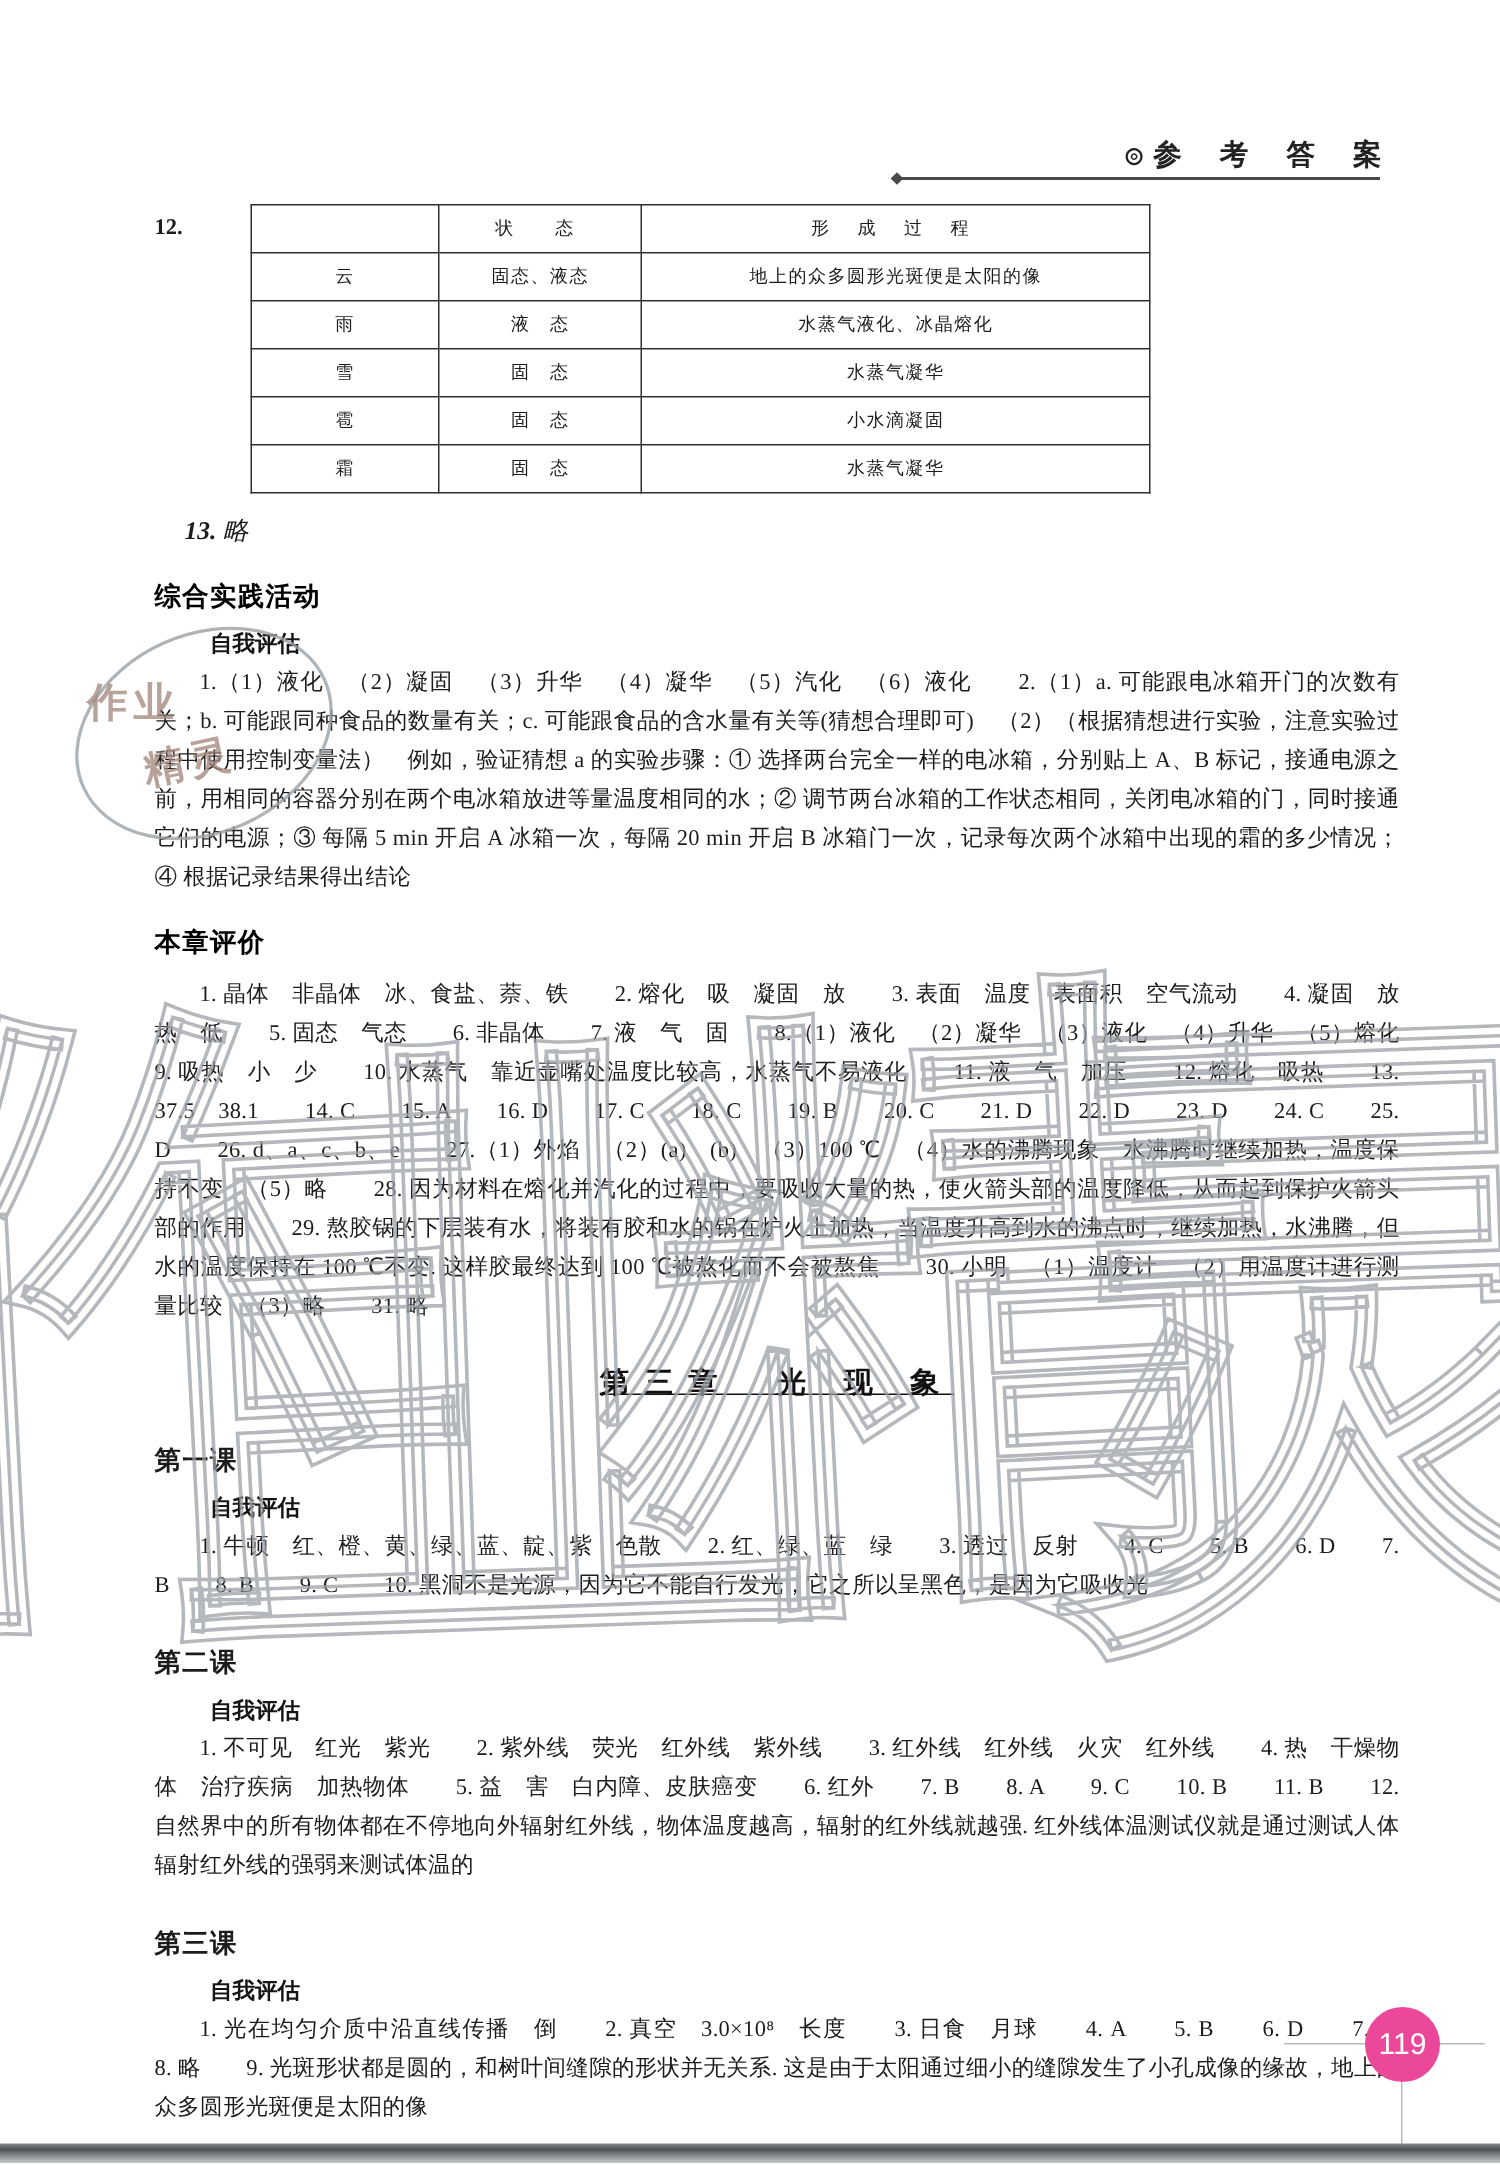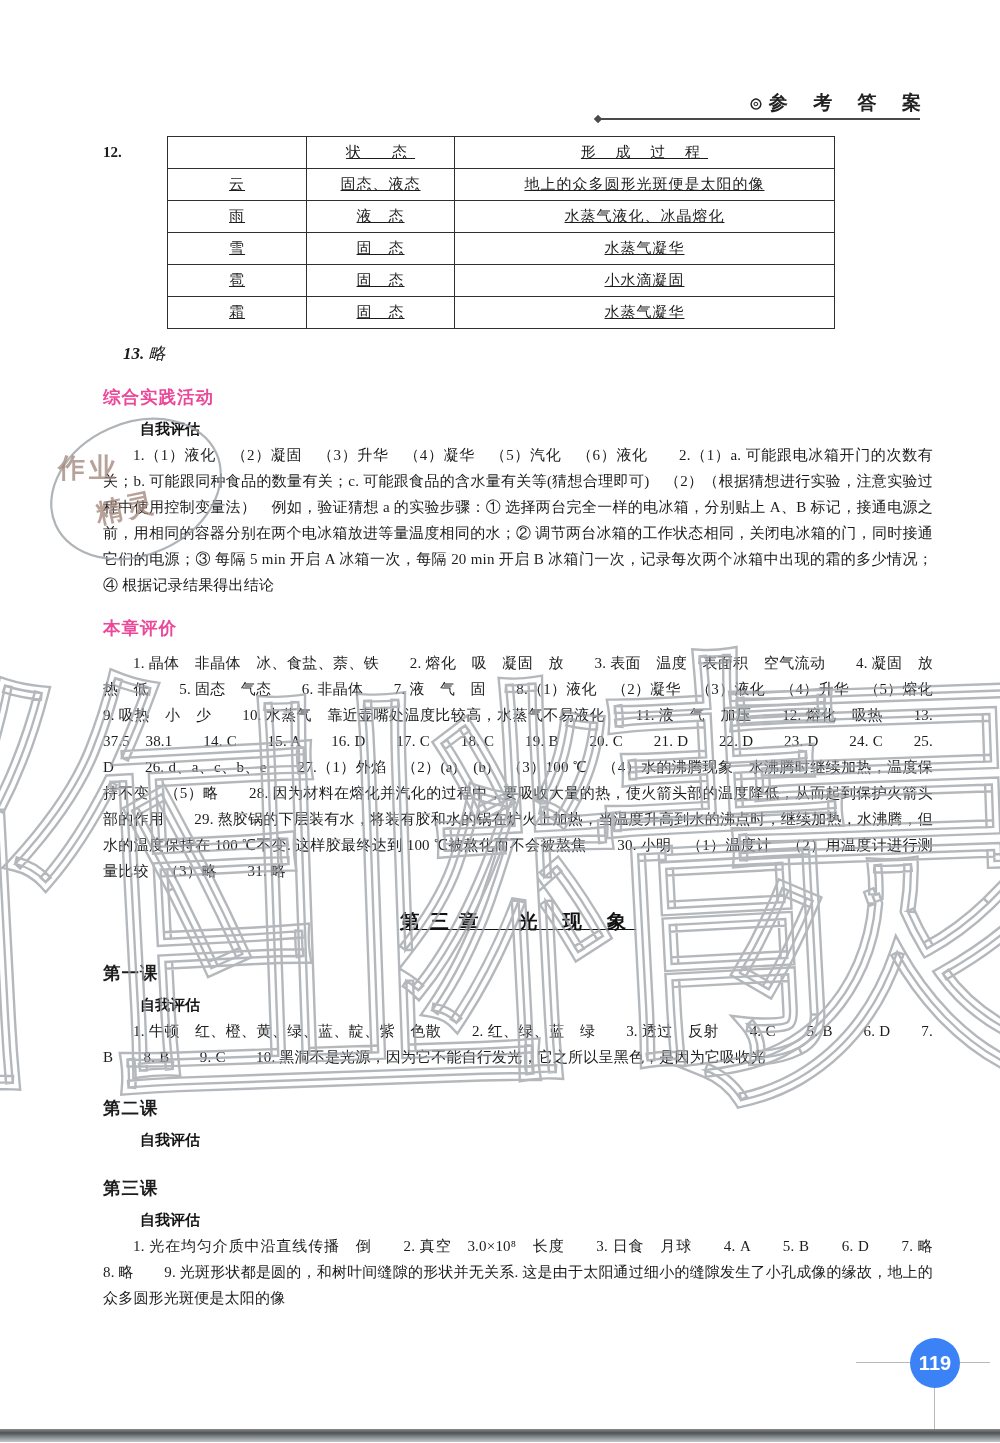--- a/index.html
+++ b/index.html
@@ -24,38 +24,37 @@
     position:absolute; left:-3px; top:-2px; width:6px; height:6px;
     background:#4a4a4a; transform:rotate(45deg);
   }
   
   .content{ position:absolute; left:103px; top:136px; width:830px; }
 
   .q12{ display:flex; align-items:flex-start; }
   .q12-label{ font-weight:bold; font-size:15px; width:36px; padding-top:8px; flex:0 0 auto; }
   .q12 .gap{ flex:0 0 28px; }
   table.ans{
-    border-collapse:collapse; width:668px; flex:0 0 auto;
-    font-size:15px;
-    text-decoration:underline;
+    border-collapse:collapse; width:600px; flex:0 0 auto;
+    font-size:12px;
   }
   table.ans td,table.ans th{
     border:1.6px solid #2f2f2f; text-align:center; font-weight:normal;
     padding:4px 4px; height:23px; letter-spacing:1px;
   }
   table.ans .c1{ width:150px; }
   table.ans .c2{ width:155px; }
   table.ans .c3{ width:430px; }
   table.ans th{ letter-spacing:8px; }
 
   .item13{ margin:13px 0 0 20px; font-size:17px;font-style:italic; }
   .item13 b{ font-weight:bold; }
 
   h2.sec{
-    margin:20px 0 0 0; font-size:17.5px; font-weight:bold; color:#ec4899;
+    margin:20px 0 0 0; font-size:17.5px; font-weight:bold; color:#000000;
     letter-spacing:1px;
   }
   .selfeval{
     margin:11px 0 2px 37px; font-size:15px; font-weight:bold; color:#151515;
   }
   p.body{
     margin:3px 0 0 0; font-size:15px; line-height:26px;
     text-align:justify; text-indent:2em; color:#1c1c1c;
     letter-spacing:0.2px;
     font-family:Liberation Serif, serif;
@@ -64,22 +63,22 @@
     margin:24px 0 0 0; text-align:center; font-size:19.5px; font-weight:bold;
     letter-spacing:10px; color:#111;text-decoration:underline;
   }
   h2.lesson{ margin:26px 0 0 0; font-size:17.5px; font-weight:bold; letter-spacing:1px; }
 
   
   .pg-line{ position:absolute; left:856px; top:1362px; width:134px; height:1px; background:#b9b9b9; }
   .pg-vline{ position:absolute; left:934px; top:1386px; width:1px; height:45px; background:#b9b9b9; }
   .pg-circle{
     position:absolute; left:910px; top:1338px; width:50px; height:50px;
-    border-radius:50%; background:#3b82f6;
-    color:#ffffff; font-weight:bold; font-size:20px;
+    border-radius:50%; background:#ec4899;
+    color:#ffffff; font-weight:normal; font-size:20px;
     display:flex; align-items:center; justify-content:center;
     font-family:"Liberation Sans", sans-serif;
   }
   .bottom-bar{
     position:absolute; left:0; top:1429px; width:1000px; height:13px;
     background:linear-gradient(to bottom,#8a8a8a 0%,#4f5356 30%,#9aa0a4 75%,#c2c7ca 100%);
   }
   
   .wm-big{ position:absolute; left:0; top:0; width:1000px; height:1443px; pointer-events:none; z-index:6; }
   .wm-stamp{ position:absolute; left:40px; top:405px; width:200px; height:170px; pointer-events:none; z-index:6; }
@@ -145,20 +144,21 @@
     <p class="body" style="margin-top:10px;">1. 晶体　非晶体　冰、食盐、萘、铁　　2. 熔化　吸　凝固　放　　3. 表面　温度　表面积　空气流动　　4. 凝固　放热　低　　5. 固态　气态　　6. 非晶体　　7. 液　气　固　　8.（1）液化　（2）凝华　（3）液化　（4）升华　（5）熔化　　9. 吸热　小　少　　10. 水蒸气　靠近壶嘴处温度比较高，水蒸气不易液化　　11. 液　气　加压　　12. 熔化　吸热　　13. 37.5　38.1　　14. C　　15. A　　16. D　　17. C　　18. C　　19. B　　20. C　　21. D　　22. D　　23. D　　24. C　　25. D　　26. d、a、c、b、e　　27.（1）外焰　（2）(a)　(b)　（3）100 ℃　（4）水的沸腾现象　水沸腾时继续加热，温度保持不变　（5）略　　28. 因为材料在熔化并汽化的过程中，要吸收大量的热，使火箭头部的温度降低，从而起到保护火箭头部的作用　　29. 熬胶锅的下层装有水，将装有胶和水的锅在炉火上加热，当温度升高到水的沸点时，继续加热，水沸腾，但水的温度保持在 100 ℃不变. 这样胶最终达到 100 ℃被熬化而不会被熬焦　　30. 小明　（1）温度计　（2）用温度计进行测量比较　（3）略　　31. 略</p>
 
     <h1 class="chapter">第三章　光 现 象</h1>
 
     <h2 class="lesson">第一课</h2>
     <div class="selfeval">自我评估</div>
     <p class="body">1. 牛顿　红、橙、黄、绿、蓝、靛、紫　色散　　2. 红、绿、蓝　绿　　3. 透过　反射　　4. C　　5. B　　6. D　　7. B　　8. B　　9. C　　10. 黑洞不是光源，因为它不能自行发光，它之所以呈黑色，是因为它吸收光</p>
 
     <h2 class="lesson">第二课</h2>
     <div class="selfeval">自我评估</div>
+    <p class="body">1. 不可见　红光　紫光　　2. 紫外线　荧光　红外线　紫外线　　3. 红外线　红外线　火灾　红外线　　4. 热　干燥物体　治疗疾病　加热物体　　5. 益　害　白内障、皮肤癌变　　6. 红外　　7. B　　8. A　　9. C　　10. B　　11. B　　12. 自然界中的所有物体都在不停地向外辐射红外线，物体温度越高，辐射的红外线就越强. 红外线体温测试仪就是通过测试人体辐射红外线的强弱来测试体温的</p>
 
     <h2 class="lesson">第三课</h2>
     <div class="selfeval">自我评估</div>
     <p class="body">1. 光在均匀介质中沿直线传播　倒　　2. 真空　3.0×10⁸　长度　　3. 日食　月球　　4. A　　5. B　　6. D　　7. 略　　8. 略　　9. 光斑形状都是圆的，和树叶间缝隙的形状并无关系. 这是由于太阳通过细小的缝隙发生了小孔成像的缘故，地上的众多圆形光斑便是太阳的像</p>
 
   </div>
 
   <svg class="wm-big" viewBox="0 0 1000 1443">
     <g font-family="Liberation Serif, serif" font-weight="bold" font-size="430" fill="none" stroke="#9ba1a6" stroke-width="2.4" opacity="0.75" text-anchor="middle">
       <text x="118" y="1020" transform="rotate(-3 118 1020)">作</text>

